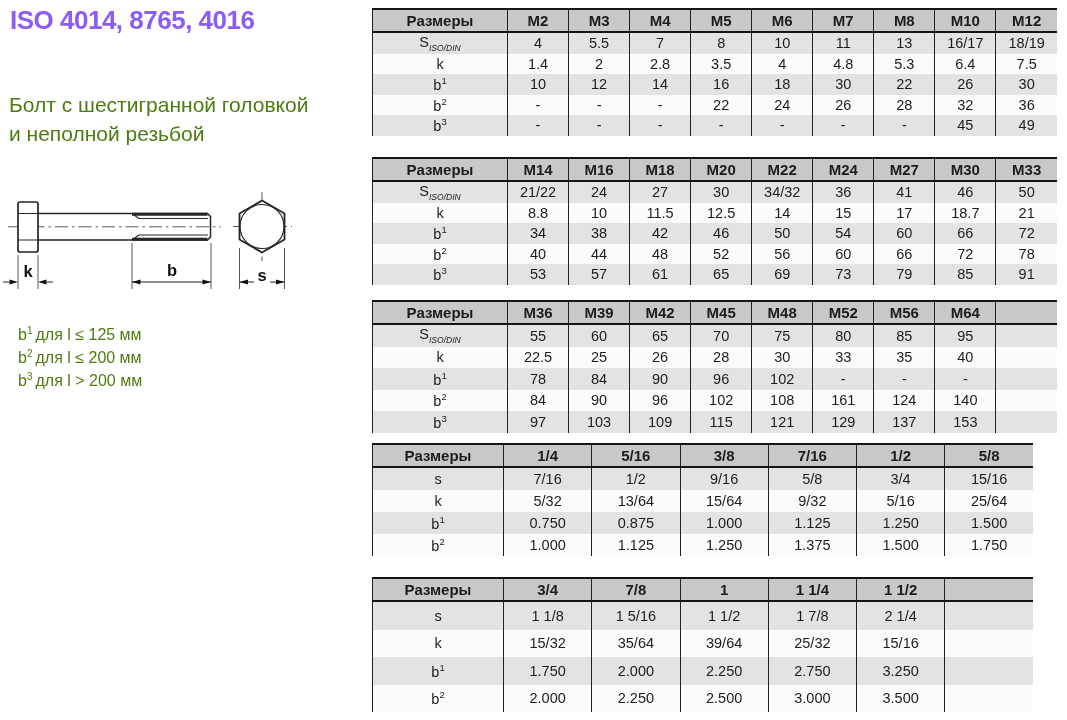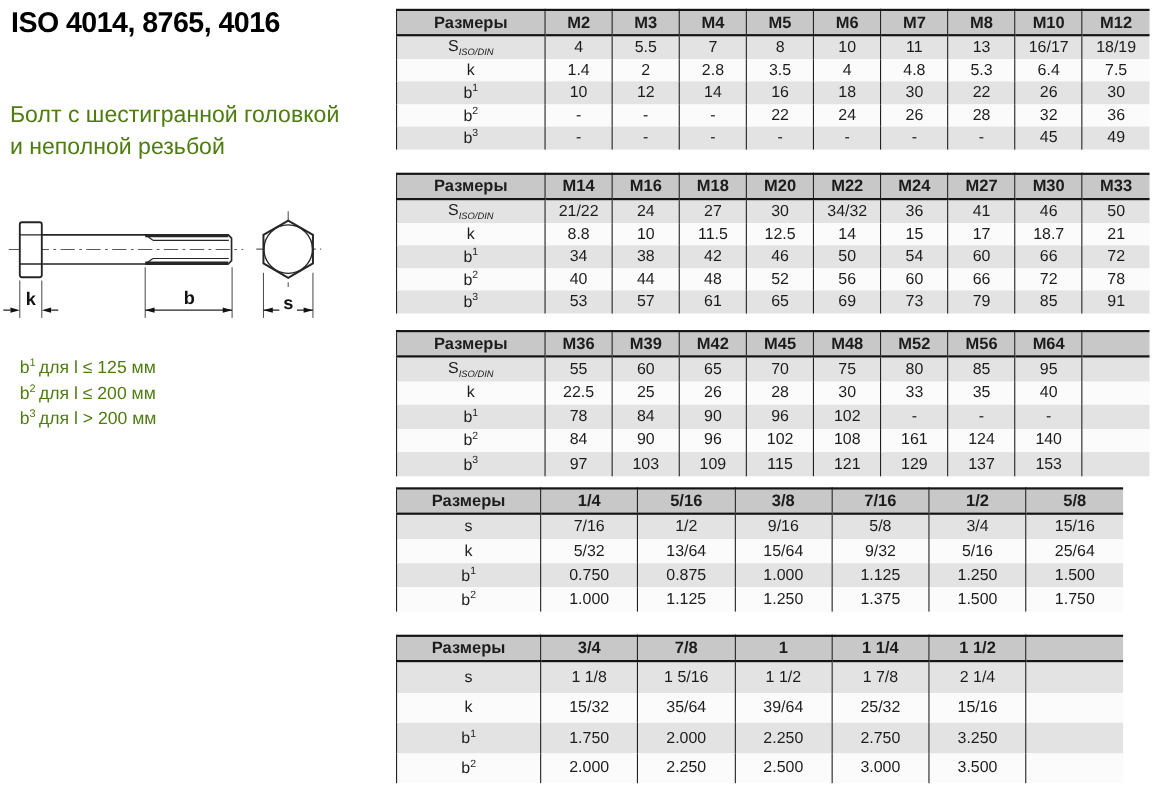--- a/index.html
+++ b/index.html
@@ -1,30 +1,30 @@
 <!DOCTYPE html>
 <html style="--header-bg: #c8c8c8; --row-alt-bg: #e3e3e3; --row-bg: #fbfbfb;"><head>
 <meta charset="utf-8">
 <style>
   html,body{margin:0;padding:0;background:#fff;}
   .page{position:relative;width:1067px;height:720px;background:#fff;overflow:hidden;
         font-family:"Liberation Sans",sans-serif;color:#151515;}
 
   
   .title-block{position:absolute;left:10px;top:4px;font-weight:bold;font-size:26px;
-               line-height:33px;color:#000000;letter-spacing:-0.5px;}
+               line-height:33px;color:#8b5cf6;letter-spacing:-0.5px;}
   .subtitle{position:absolute;left:9px;top:90px;font-size:21px;line-height:29px;color:#4d7c0f;}
   .footnotes{position:absolute;left:18px;top:322px;font-size:16px;line-height:18.5px;color:#4d7c0f;}
   .footnote sup{font-size:10px;margin-right:3px;}
   .footnote{white-space:nowrap;}
 
   .drawing{position:absolute;left:0;top:185px;}
 
   
-  .dim-table{position:absolute;left:360px;border-collapse:collapse;table-layout:fixed;
+  .dim-table{position:absolute;left:372px;border-collapse:collapse;table-layout:fixed;
              text-align:center;color:#1c1c1c;border-top:2px solid #151515;font-size:14.5px;}
   .metric{width:685px;}
   .inch{width:661px;}
   .metric col.col-label{width:135px;}
   .inch col.col-label{width:131px;}
   .dim-table th{background:var(--header-bg,#c8c8c8);font-weight:bold;font-size:15px;
                 height:21px;padding:0 2px;border-bottom:2.5px solid #151515;
                 border-left:1.5px solid #222;}
   .dim-table td{padding:0 2px;border-left:1.5px solid #222;}
   .t1 td,.t2 td{height:20.5px;}

